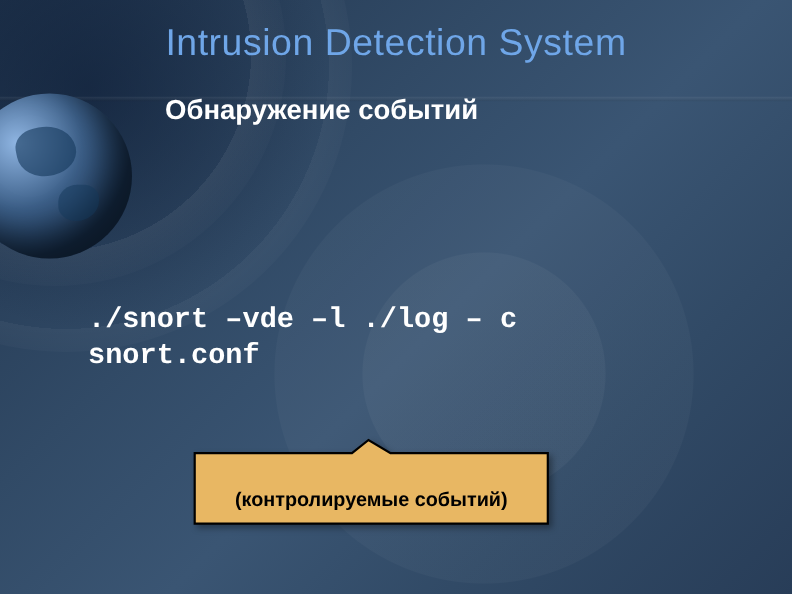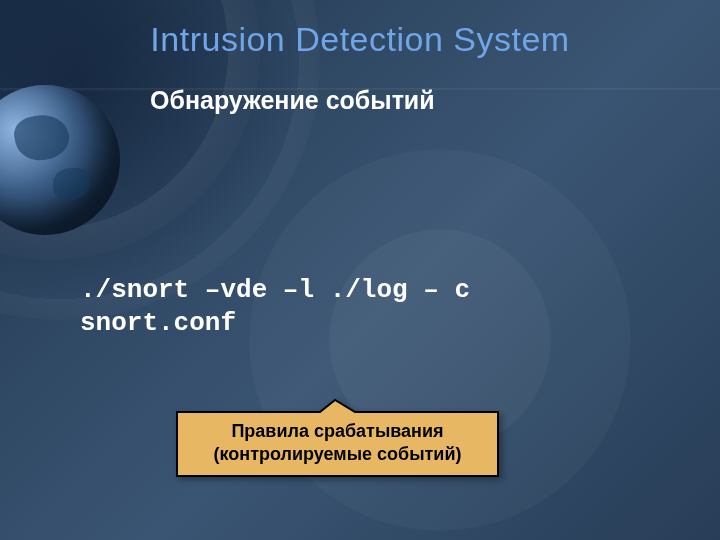--- a/index.html
+++ b/index.html
@@ -142,17 +142,17 @@
   <div class="title">Intrusion Detection System</div>
   <div class="subtitle">Обнаружение событий</div>
 
   <div class="command">./snort –vde –l ./log – c snort.conf</div>
 
   <div class="callout-wrap">
     <svg width="325" height="80" viewBox="0 0 325 80">
       <path d="M 2 14 L 145 14 L 160 2 L 180 14 L 323 14 L 323 78 L 2 78 Z" fill="#e8b763" stroke="#000" stroke-width="2"></path>
     </svg>
     <div class="callout-text">
-      <span>Правила срабатывания</span><br>
+      <br>
       <span>(контролируемые событий)</span>
     </div>
   </div>
 </div>
 
 </body></html>

